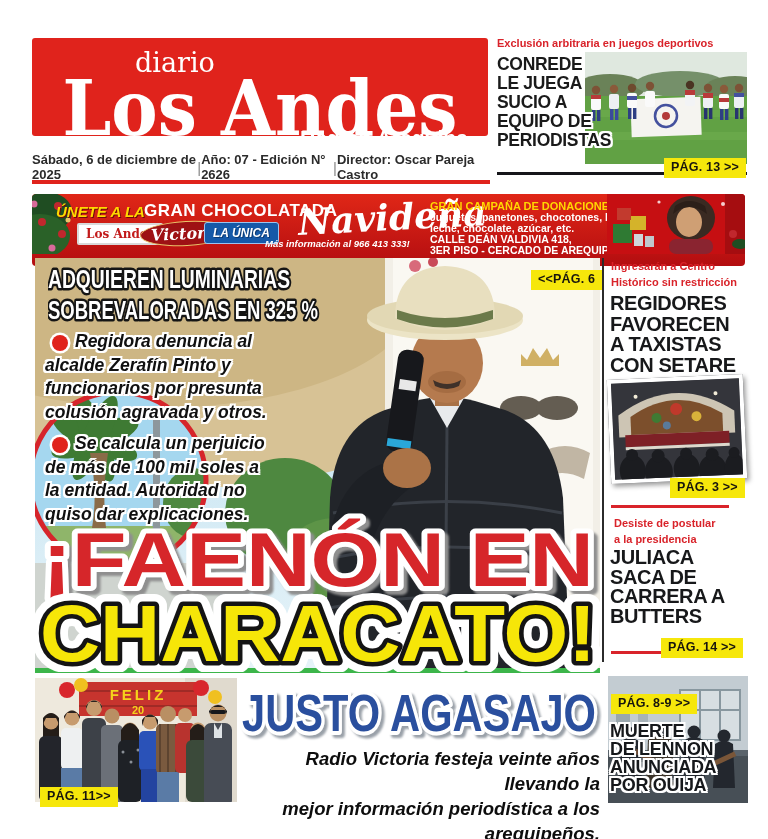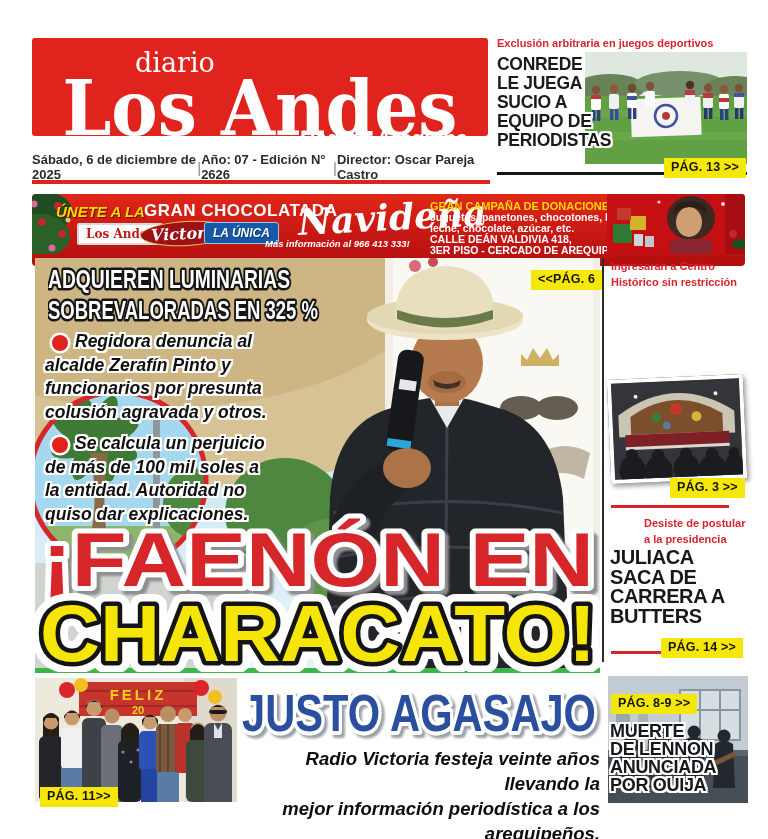--- a/index.html
+++ b/index.html
@@ -388,20 +388,24 @@
     </defs>
     <text x="183" y="47" text-anchor="middle" font-size="52" font-weight="900" fill="#2b4f9e" stroke="#ffffff" stroke-width="8" stroke-linejoin="round" paint-order="stroke" textLength="354" lengthAdjust="spacingAndGlyphs" filter="url(#ds2)">JUSTO AGASAJO</text>
   </svg>
   <div class="abs pre" id="deck">Radio Victoria festeja veinte años llevando la
 mejor información periodística a los arequipeños.</div>
 
   <div class="abs" id="sb-divider"></div>
 
   <div class="abs kicker pre" style="left:611px;top:259px;">Ingresarán a Centro
 Histórico sin restricción</div>
+  <div class="abs sb-head pre" style="left:610px;top:293px;">REGIDORES
+FAVORECEN
+A TAXISTAS
+CON SETARE</div>
   <div class="abs" id="photo1-wrap">
     <svg width="128" height="96" viewBox="0 0 128 96">
       <rect width="128" height="96" fill="#34353b"></rect>
       <path d="M6 54 L6 32 Q64 -8 122 32 L122 54 Z" fill="#cdc5b4"></path>
       <path d="M18 52 L18 34 Q64 4 110 34 L110 52 Z" fill="#7c4f2c"></path>
       <circle cx="44" cy="36" r="5" fill="#3f7a33"></circle>
         <circle cx="64" cy="28" r="6" fill="#c0392b"></circle>
       <circle cx="84" cy="36" r="5" fill="#d9b23a"></circle>
         <circle cx="54" cy="44" r="4" fill="#5a7a9a"></circle>
       <rect x="12" y="52" width="104" height="12" fill="#7e2026"></rect>
@@ -419,21 +423,21 @@
           <circle cx="98" cy="75" r="6.5"></circle>
         <ellipse cx="120" cy="89" rx="10" ry="14"></ellipse>
           <circle cx="120" cy="74" r="5.5"></circle>
       </g>
     </svg>
   </div>
   <div class="badge" style="left:670px;top:466px;">PÁG. 3 &gt;&gt;</div>
 
   <div class="abs sb-rule" style="top:505px;"></div>
 
-  <div class="abs kicker pre" style="left:644px;top:516px;">Desiste de postular
+  <div class="abs kicker pre" style="left:614px;top:516px;">Desiste de postular
 a la presidencia</div>
   <div class="abs sb-head pre" style="left:610px;top:548px;line-height:19.5px;">JULIACA
 SACA DE
 CARRERA A
 BUTTERS</div>
   <div class="badge" style="left:661px;top:626px;">PÁG. 14 &gt;&gt;</div>
 
   <div class="abs sb-rule" style="top:651px;"></div>
 
   <svg class="abs" style="left:608px;top:676px;" width="140" height="127" viewBox="0 0 140 127">

